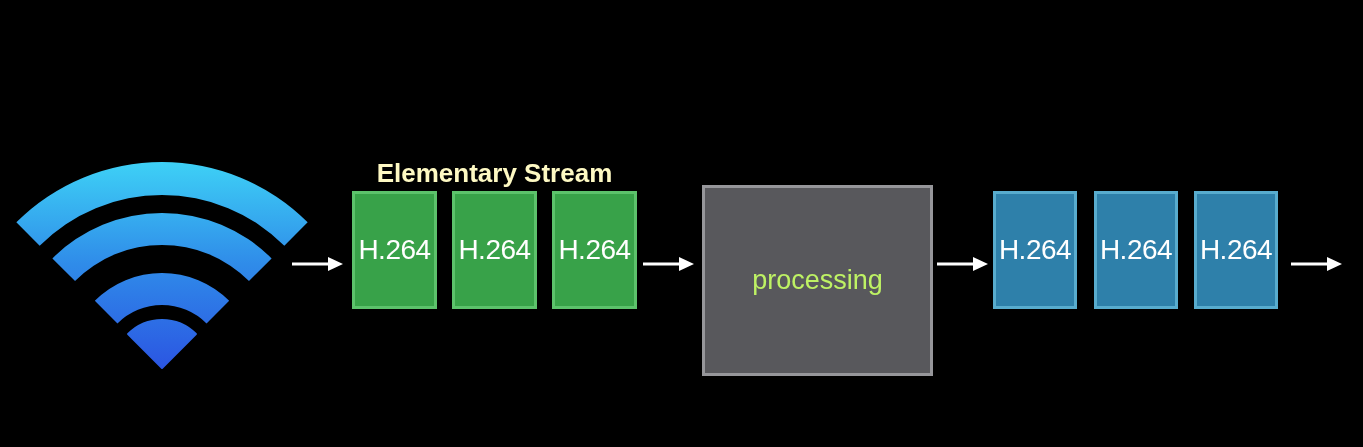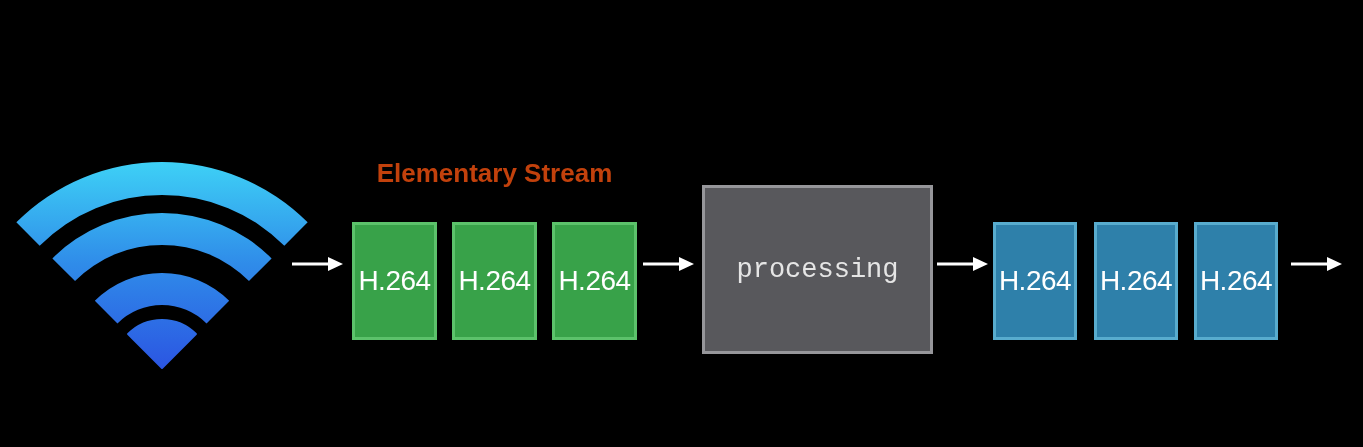--- a/index.html
+++ b/index.html
@@ -24,32 +24,32 @@
     width: 292px;
     height: 210px;
   }
 
   
   .section-label {
     top: 156px;
     height: 34px;
     line-height: 34px;
     text-align: center;
-    color: #c2410c;
+    color: #fef9c3;
     font-size: 26px;
     font-weight: 600;
     letter-spacing: 0px;
     white-space: nowrap;
   }
   .es-label  { left: 352px; width: 285px; }
   .cms-label { left: 993px; width: 285px; }
 
   
   .unit-box {
-    top: 222px;
+    top: 191px;
     width: 85px;
     height: 118px;
     box-sizing: border-box;
     display: flex;
     align-items: center;
     justify-content: center;
     color: #ffffff;
     font-size: 28px;
     font-weight: 500;
     letter-spacing: -0.5px;
@@ -69,31 +69,30 @@
   .g3 { left: 552px; }
   .b1 { left: 993px; }
   .b2 { left: 1094px; }
   .b3 { left: 1194px; }
 
   
   .processing-box {
     left: 702px;
     top: 185px;
     width: 231px;
-    height: 169px;
+    height: 191px;
     box-sizing: border-box;
     background: #58585C;
     border: 3px solid #96969A;
     display: flex;
     align-items: center;
     justify-content: center;
-    color: #e5e5e5;
+    color: #bef264;
     font-size: 27px;
     font-weight: 400;
-    font-family: Liberation Mono, monospace;
   }
 
   
   .arrow {
     top: 254px;
     width: 54px;
     height: 20px;
   }
   .a1 { left: 290px; }
   .a2 { left: 641px; }

